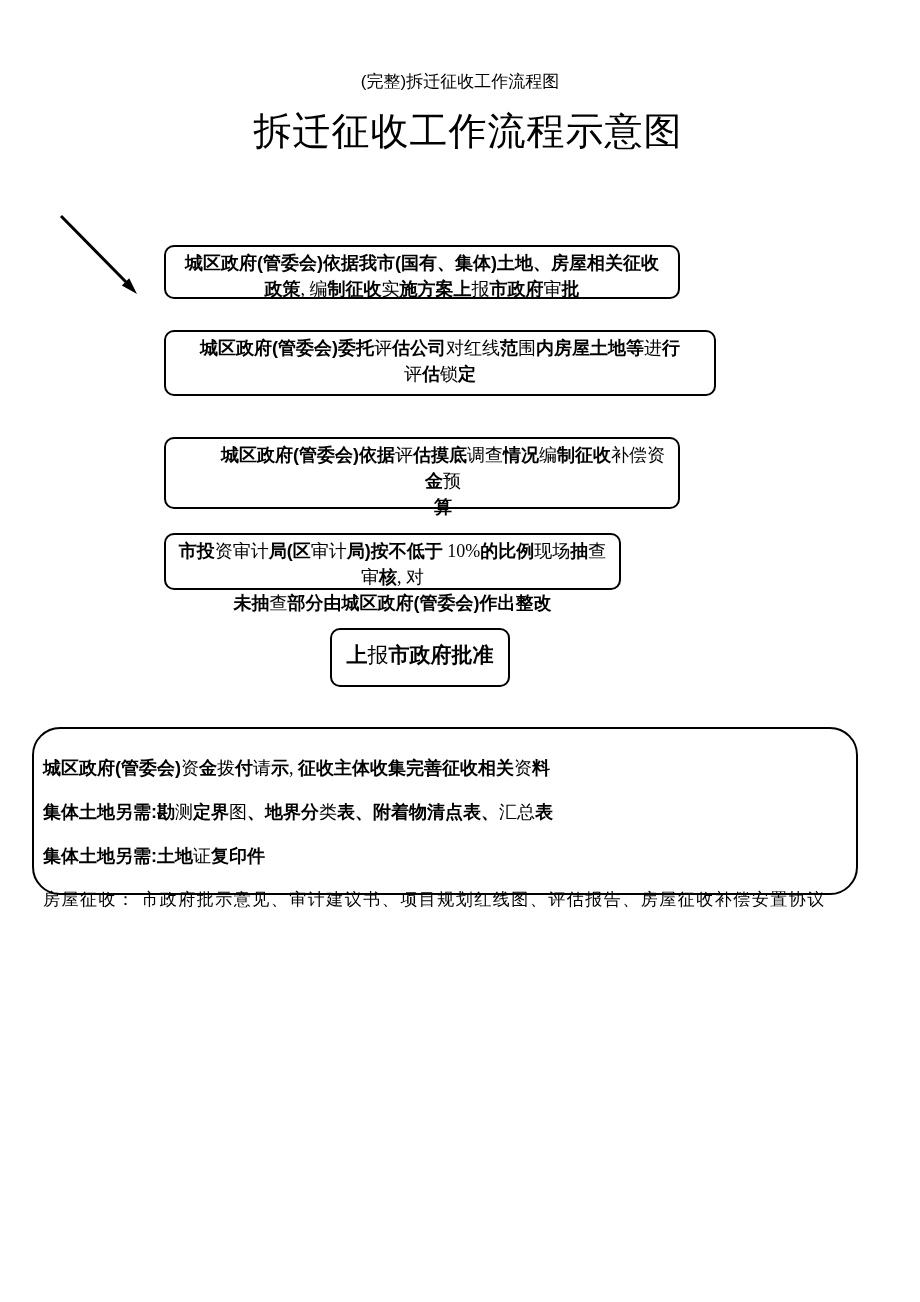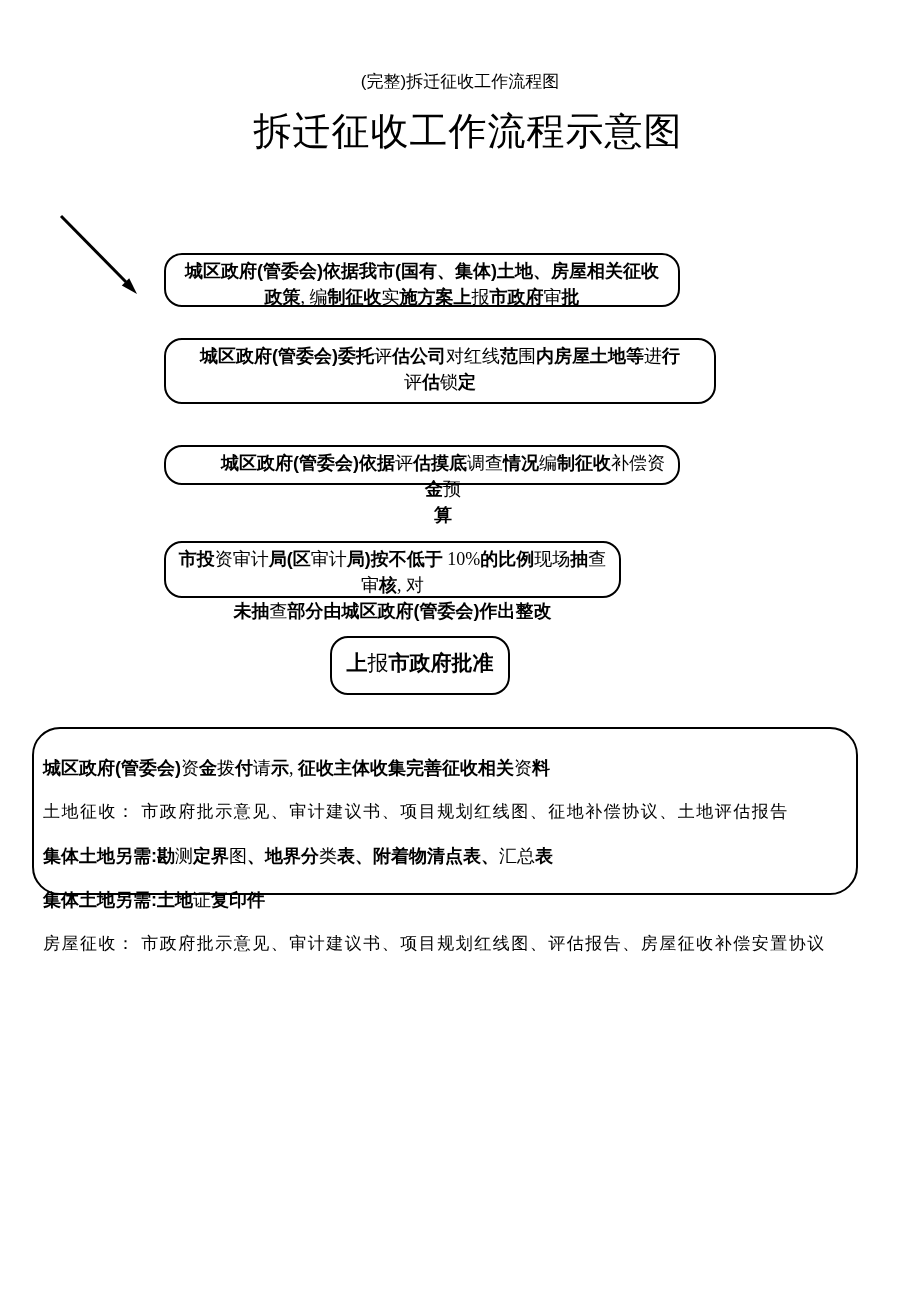--- a/index.html
+++ b/index.html
@@ -17,29 +17,28 @@
     font-family:"Liberation Sans",sans-serif;
   }
   .doc-title{
     position:absolute;top:98px;left:0;width:100%;margin:8px;
     text-align:center;font-size:38px;font-weight:400;
     font-family:"Liberation Serif",serif;letter-spacing:1px;
   }
   .arrow-svg{position:absolute;left:55px;top:210px;}
   .box{
     position:absolute;box-sizing:border-box;
-    border:2px solid #000000;border-radius:18px;
+    border:2px solid #000000;border-radius:10px;
     font-size:18px;font-weight:700;line-height:26px;
     text-align:center;padding:3px 6px;
     background:#ffffff;
-    margin-top:8px;
   }
   .b1{left:164px;top:245px;width:516px;height:54px;}
   .b2{left:164px;top:330px;width:552px;height:66px;}
-  .b3{left:164px;top:437px;width:516px;height:40px;padding-left:48px;}
+  .b3{left:164px;top:437px;width:516px;height:72px;padding-left:48px;}
   .b4{left:164px;top:533px;width:457px;height:57px;}
   .b5{left:330px;top:628px;width:180px;height:59px;
       display:flex;align-items:center;justify-content:center;
       font-size:21px;padding-bottom:8px;}
   .bigbox{
     position:absolute;left:32px;top:727px;width:826px;height:168px;
     box-sizing:border-box;border:2px solid #000000;border-radius:28px;
     background:#ffffff;padding:28px 8px 0 9px;text-align:left;
   }
   .pline{font-size:18px;font-weight:700;line-height:22px;margin:0 0 22px 0;}
@@ -77,20 +76,19 @@
   <div class="box b4"><span>市投</span><span class="lt">资审计</span><span>局(区</span><span class="lt">审计</span><span>局)按不低于</span><span class="lt"> 10%</span><span>的比例</span><span class="lt">现场</span><span>抽</span><span class="lt">查审</span><span>核</span><span class="lt">, 对</span><br><span>未抽</span><span class="lt">查</span><span>部分由城区政府(管委会)作出整改</span></div>
 
   <div class="box b5">
       <span>上</span>
       <span class="lt">报</span>
       <span>市政府批准</span>
     </div>
 
   <div class="bigbox">
     <div class="pline"><span>城区政府(管委会)</span><span class="lt">资</span><span>金</span><span class="lt">拨</span><span>付</span><span class="lt">请</span><span>示</span><span class="lt">, </span><span>征收主体收集完善征收相关</span><span class="lt">资</span><span>料</span></div>
-    <div class="pline kai">土地征收： 市政府批示意见、审计建议书、项目规划红线图、征地补偿协议、土地评估报告</div>
     <div class="pline"><span>集体土地另需:勘</span><span class="lt">测</span><span>定界</span><span class="lt">图</span><span>、地界分</span><span class="lt">类</span><span>表、附着物清点表、</span><span class="lt">汇总</span><span>表</span></div>
     <div class="pline"><span>集体土地另需:土地</span><span class="lt">证</span><span>复印件</span></div>
     <div class="pline kai">房屋征收： 市政府批示意见、审计建议书、项目规划红线图、评估报告、房屋征收补偿安置协议</div>
   </div>
 
 
 </div>
 
 </body></html>

